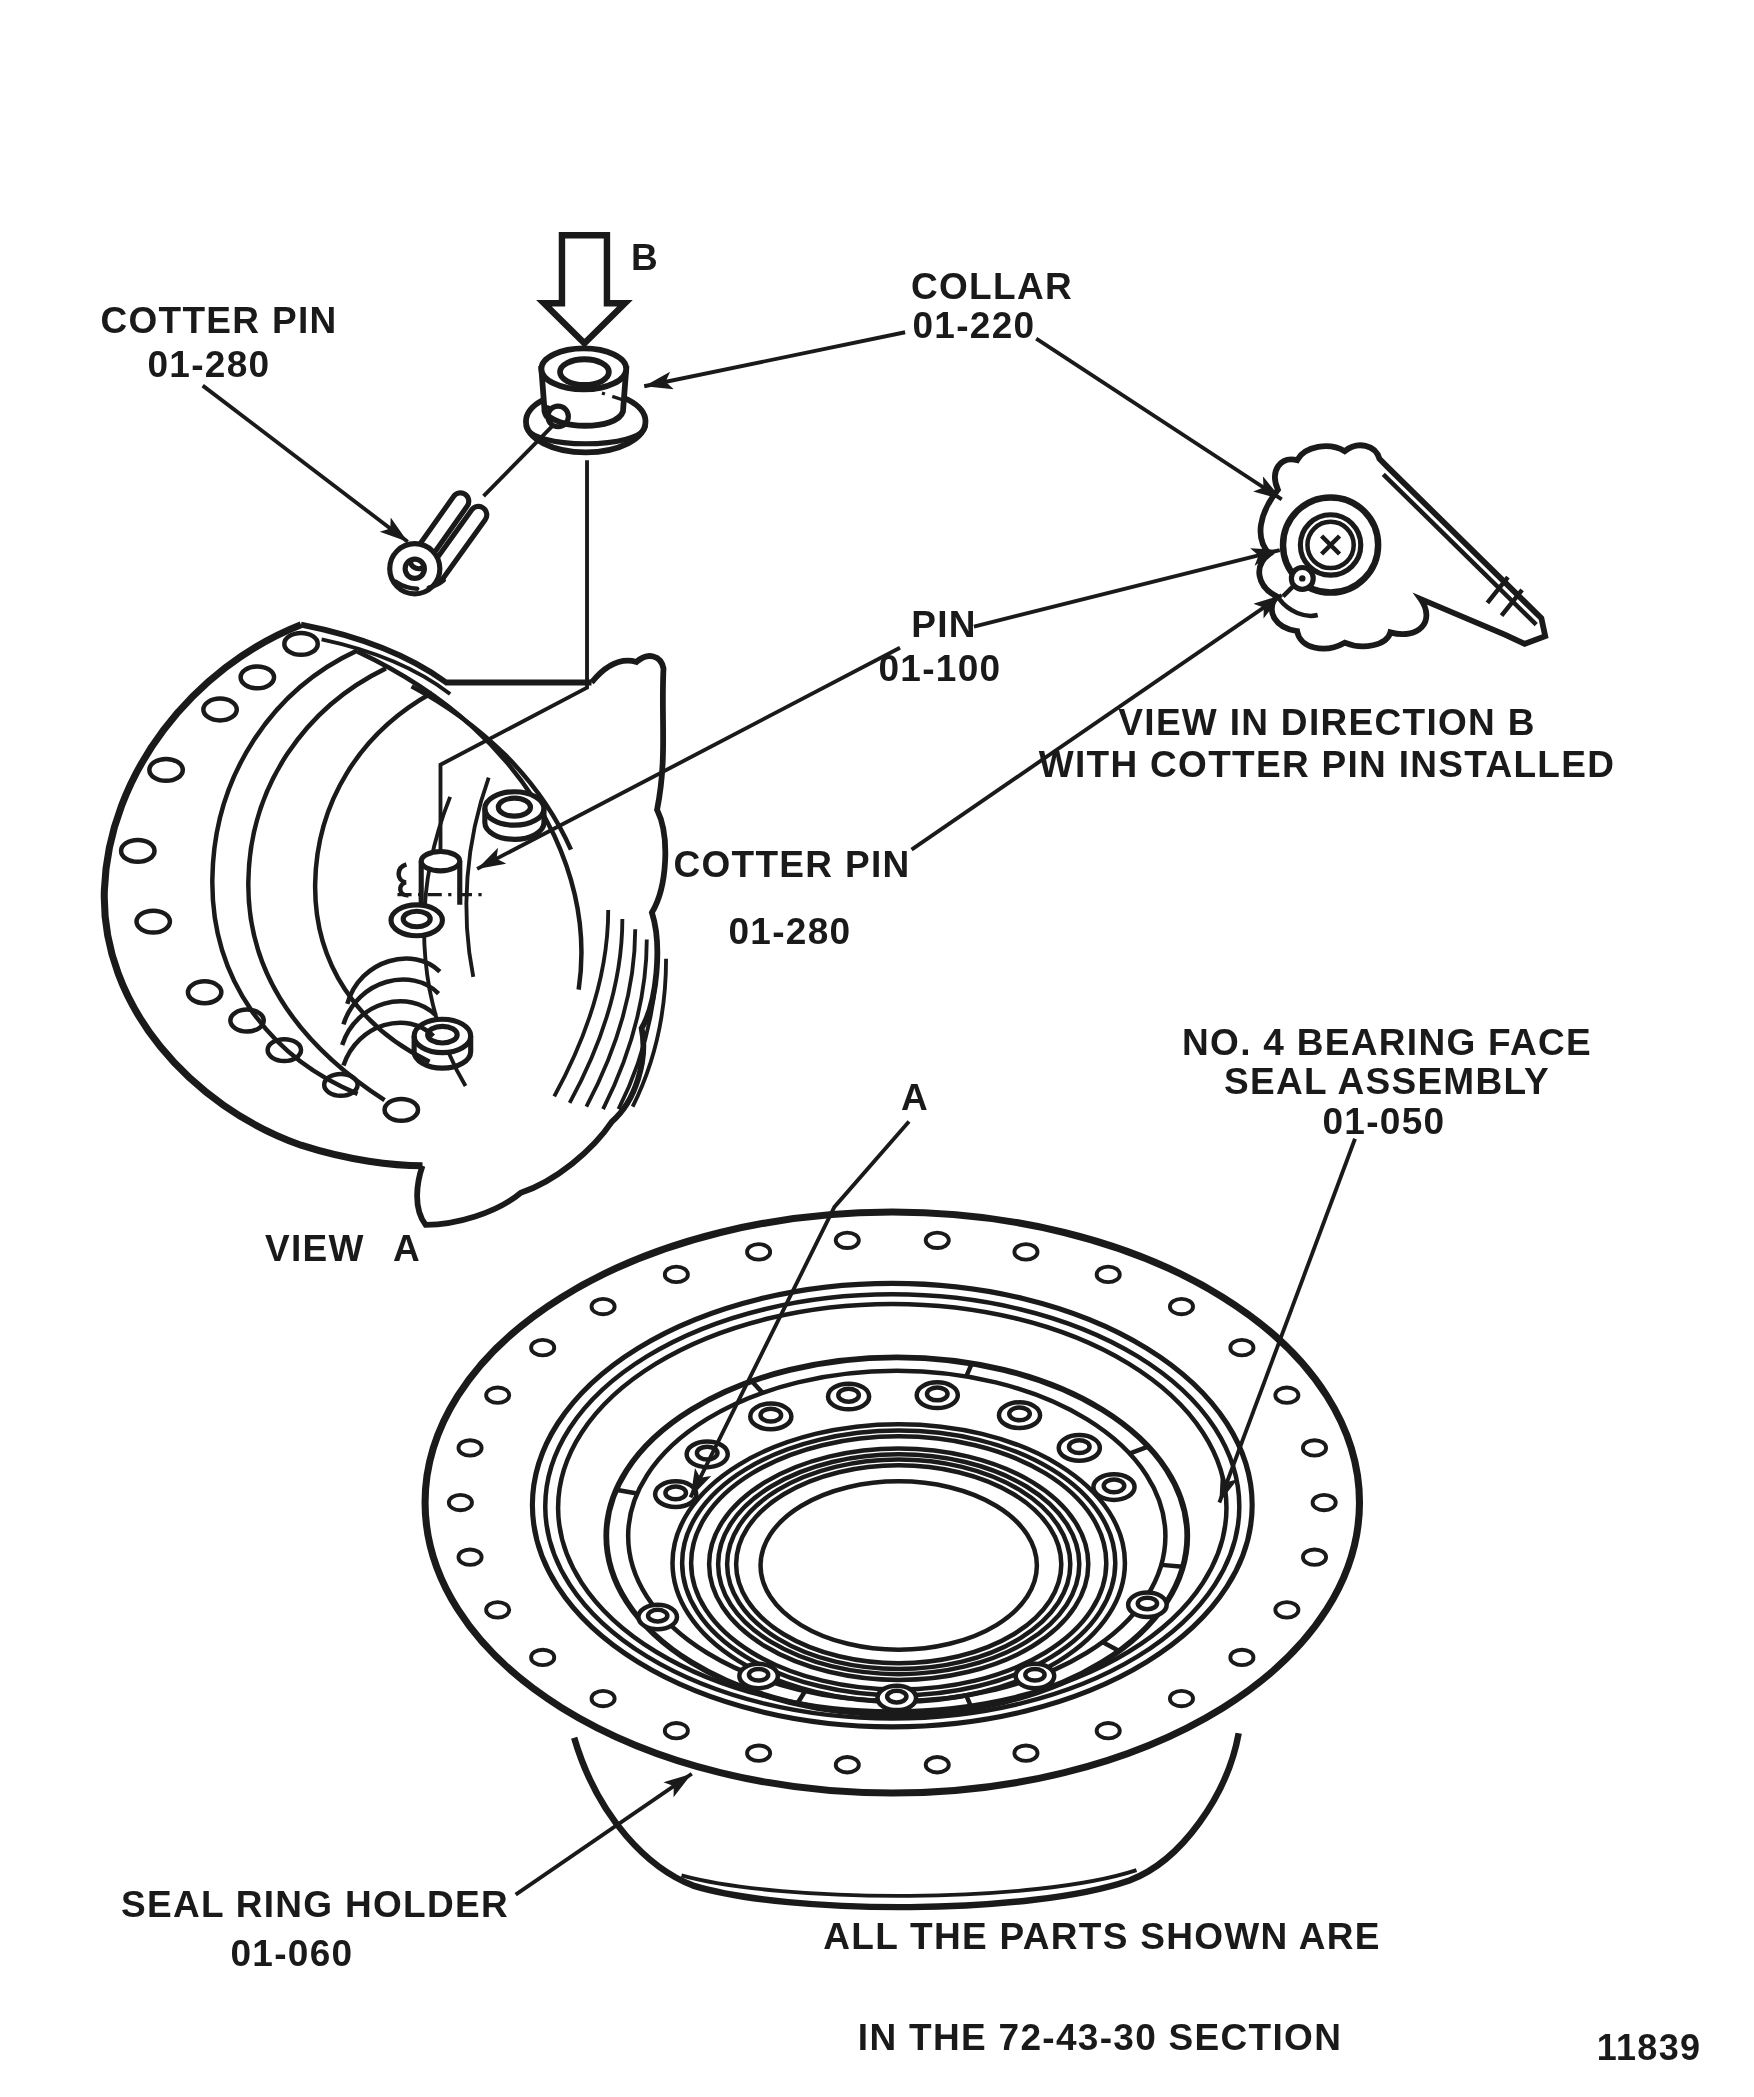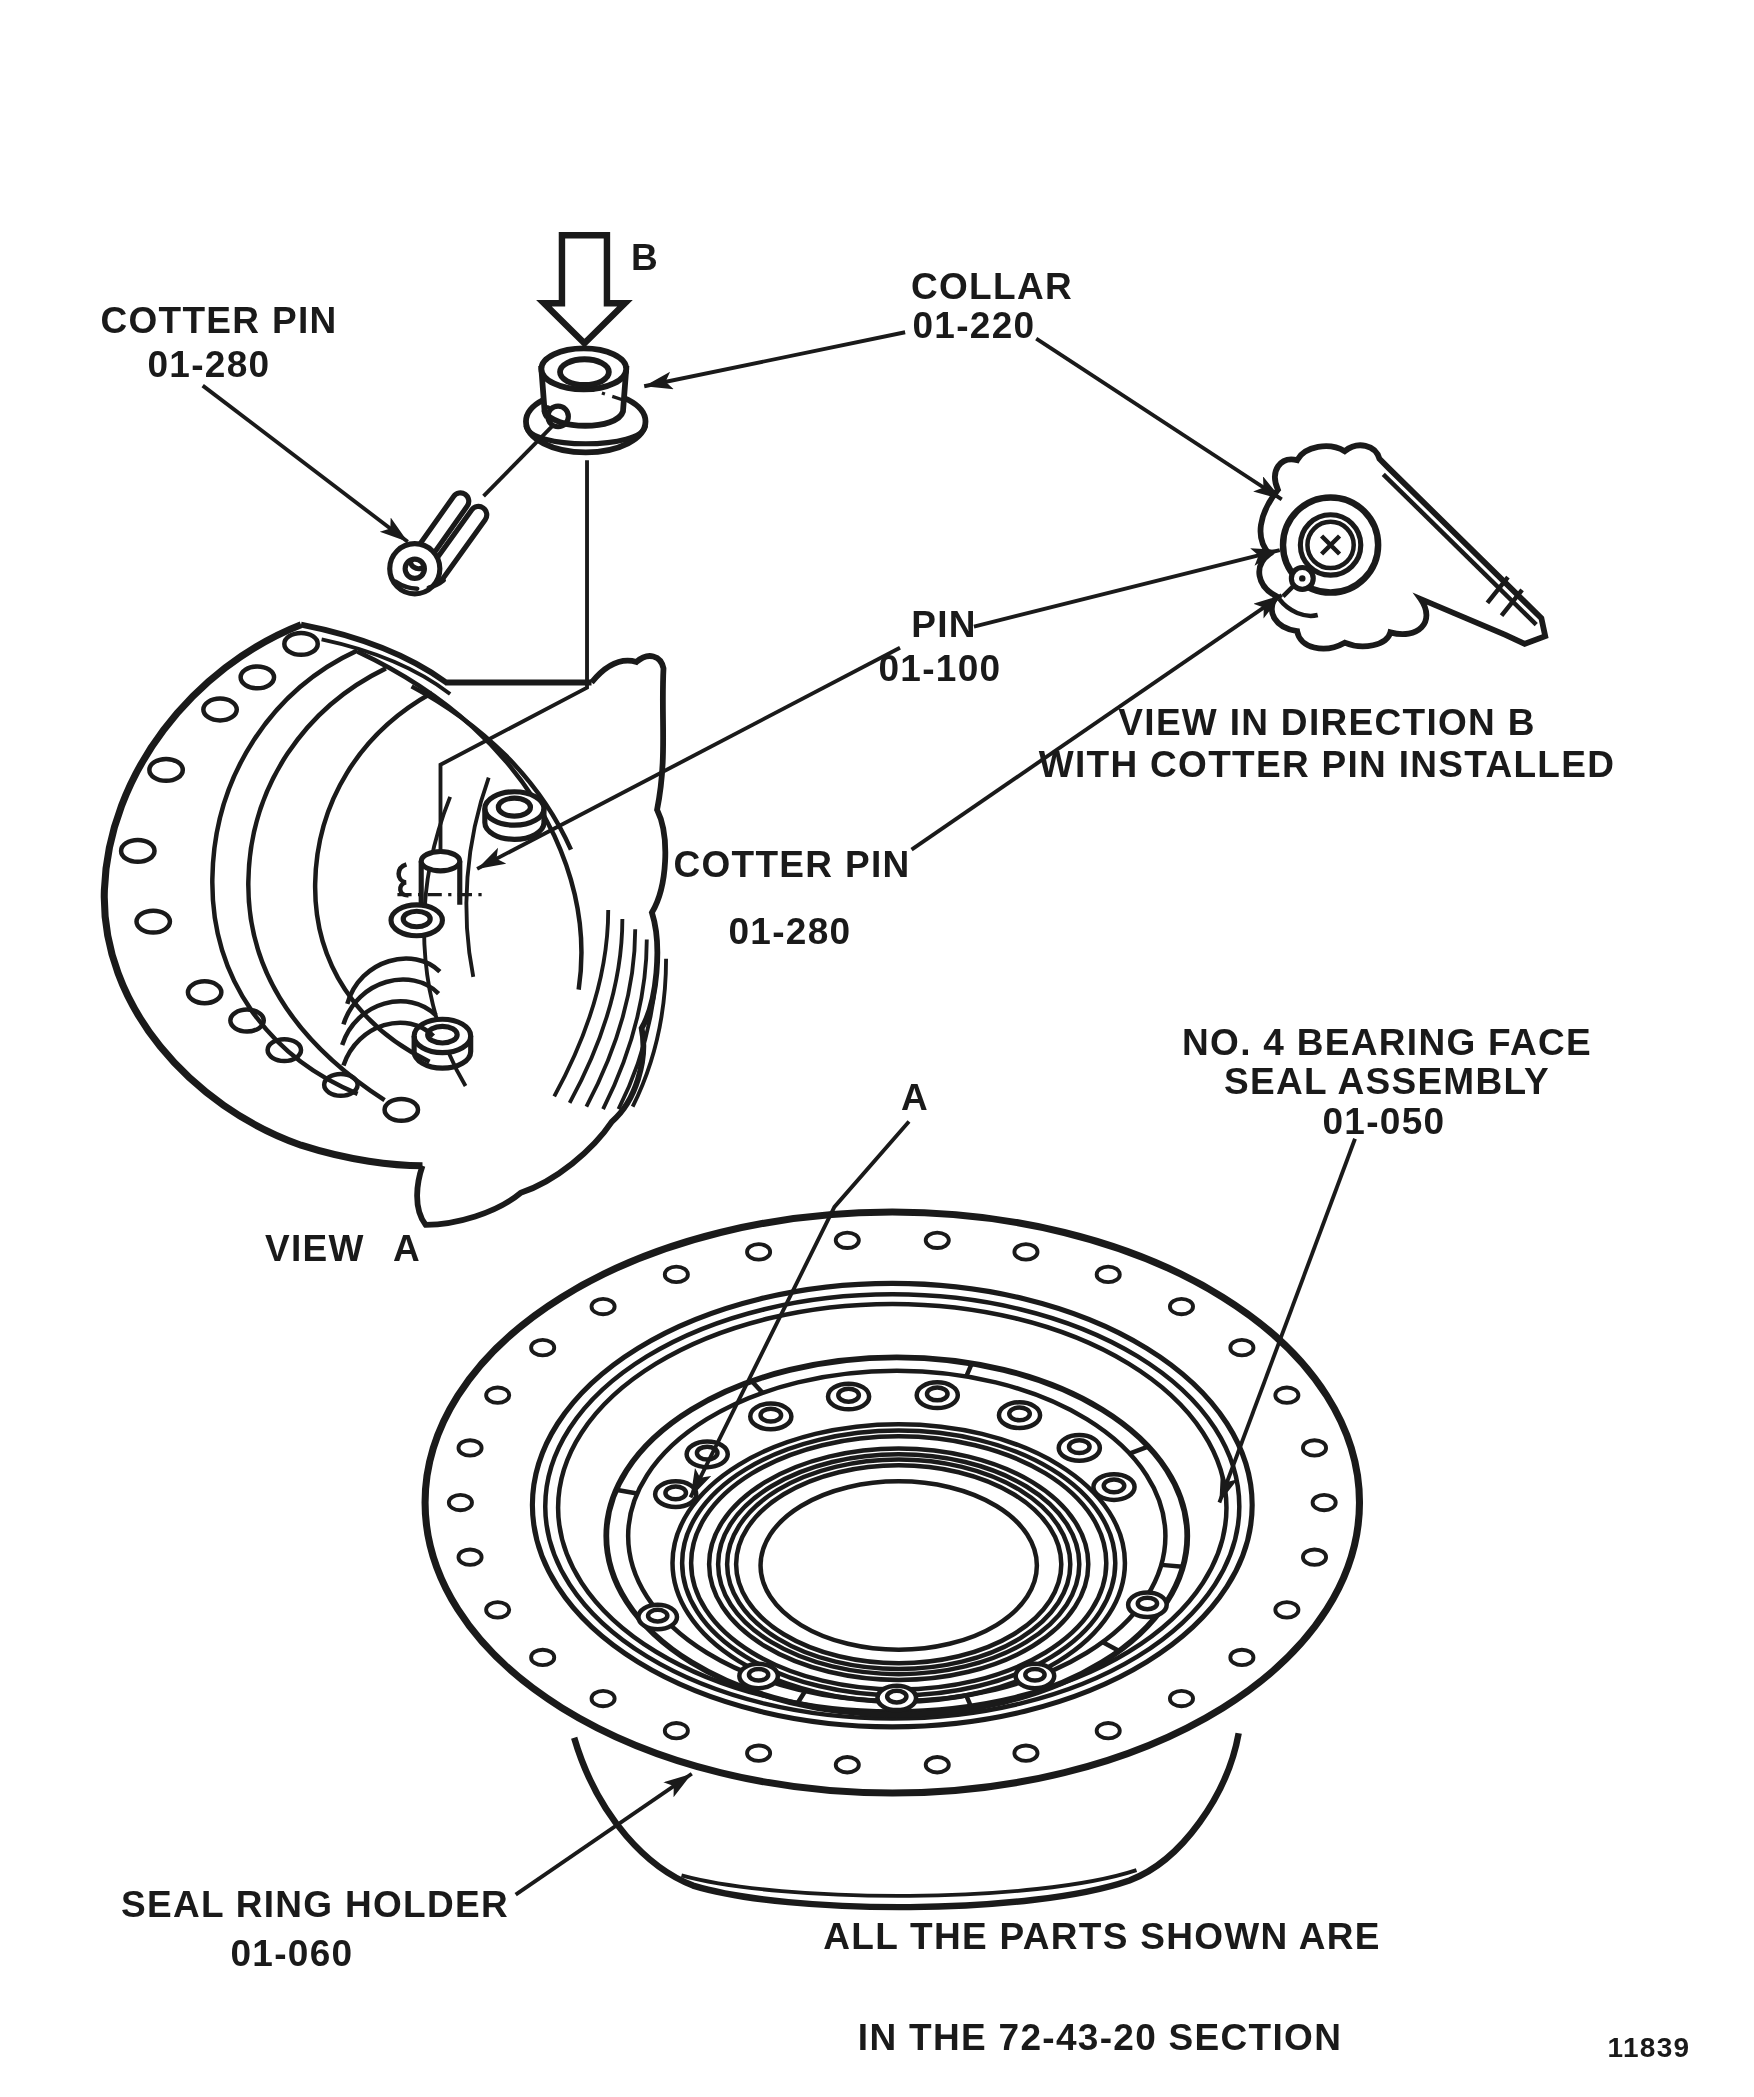--- a/index.html
+++ b/index.html
@@ -15,21 +15,21 @@
   .lbl{
     position:absolute;
     transform:translate(-50%,-50%);
     font-size:37px;
     font-weight:700;
     letter-spacing:1.3px;
     white-space:nowrap;
     color:#1a1a1a;
   }
   .lbl.widegap{word-spacing:18px;}
-  .fig-num{font-weight:700;font-size:28px;}
+  .fig-num{font-weight:700;font-size:36px;}
 </style>
 </head>
 <body>
 
 <div id="stage">
 
   <svg id="lineart" viewBox="0 0 2730 3263">
     <defs>
       <marker id="ah" markerUnits="userSpaceOnUse" markerWidth="46" markerHeight="30" refX="44" refY="14" orient="auto">
         <path d="M44 14 L0 0 L10 14 L0 28 Z" fill="#1a1a1a"></path>
@@ -288,17 +288,17 @@
   <div class="lbl" style="left:915px;top:1098px;">A</div>
 
   <div class="lbl" style="left:1387px;top:1043px;">NO. 4 BEARING FACE</div>
   <div class="lbl" style="left:1387px;top:1082px;">SEAL ASSEMBLY</div>
   <div class="lbl" style="left:1384px;top:1122px;">01-050</div>
 
   <div class="lbl" style="left:315px;top:1905px;">SEAL RING HOLDER</div>
   <div class="lbl" style="left:292px;top:1954px;">01-060</div>
 
   <div class="lbl" style="left:1102px;top:1937px;">ALL THE PARTS SHOWN ARE</div>
-  <div class="lbl" style="left:1100px;top:2038px;">IN THE 72-43-20 SECTION</div>
+  <div class="lbl" style="left:1100px;top:2038px;">IN THE 72-43-30 SECTION</div>
 
   <div class="lbl fig-num" style="left:1649px;top:2048px;">11839</div>
 </div>
 
 
 </body></html>

